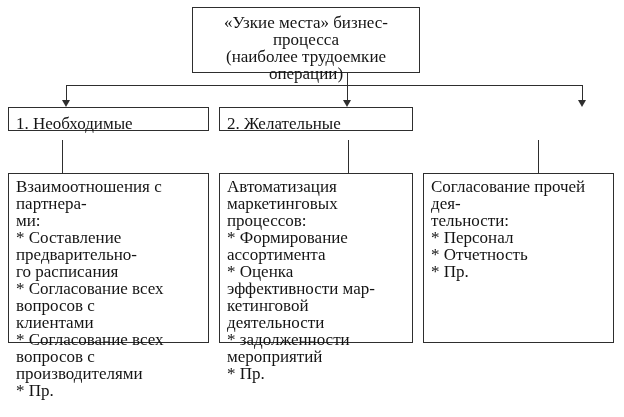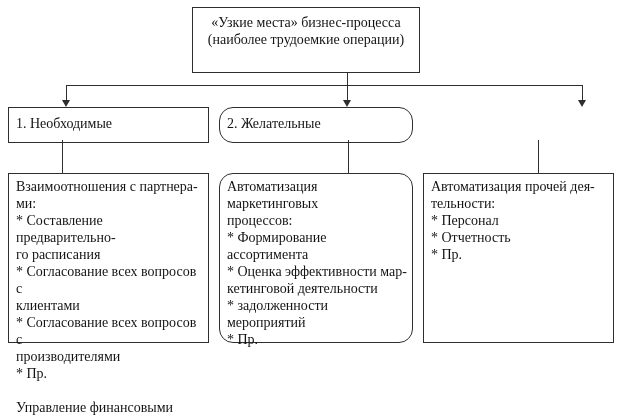--- a/index.html
+++ b/index.html
@@ -14,40 +14,40 @@
     background:var(--bg);
     font-family:"Liberation Serif","DejaVu Serif",serif;
     color:var(--text);
     overflow:hidden;
   }
   .node{
     position:absolute;
     border:1px solid var(--line);
     background:var(--bg);
     box-sizing:border-box;
-    font-size:14px;
+    font-size:17px;
     line-height:17px;
   }
   .root-node{
     left:192px;top:7px;width:228px;height:66px;
     text-align:center;
     padding-top:6px;
     white-space:pre-line;
   }
   .cat-node{
-    top:107px;height:36px;
+    top:107px;height:24px;
     padding:7px 4px 0 7px;
   }
   .detail-node{
     top:173px;height:170px;
     padding:4px 4px 2px 7px;
     white-space:pre-line;
   }
   .col1{left:8px;width:201px;}
-  .col2{left:219px;width:194px;border-radius:14px;}
+  .col2{left:219px;width:194px;}
   .col3{left:423px;width:191px;}
   .line{position:absolute;background:var(--line);}
   .arrowhead{
     position:absolute;
     width:0;height:0;
     border-left:4.5px solid transparent;
     border-right:4.5px solid transparent;
     border-top:7px solid var(--line);
   }
 </style>
@@ -93,19 +93,19 @@
 * График платежей
 * Контроль задолженности
 * Пр.</div>
   <div class="node detail-node col2">Автоматизация маркетинговых
 процессов:
 * Формирование ассортимента
 * Оценка эффективности мар-
 кетинговой деятельности
 * задолженности мероприятий
 * Пр.</div>
-  <div class="node detail-node col3">Автоматизация прочей дея-
+  <div class="node detail-node col3">Согласование прочей дея-
 тельности:
 * Персонал
 * Отчетность
 * Пр.</div>
 
 </div>
 
 </body></html>

